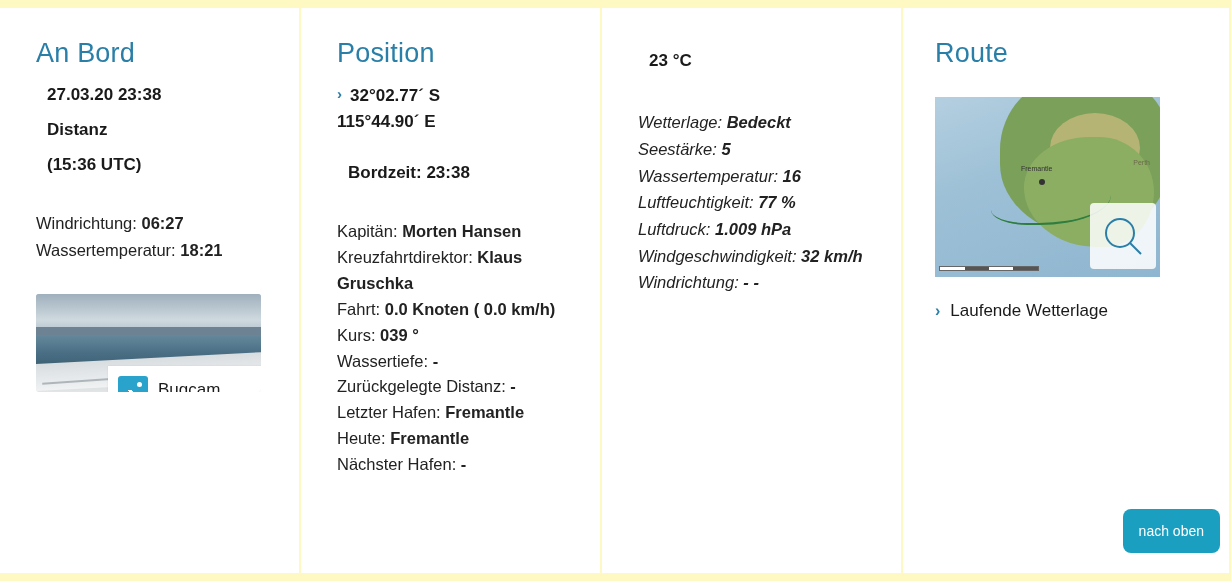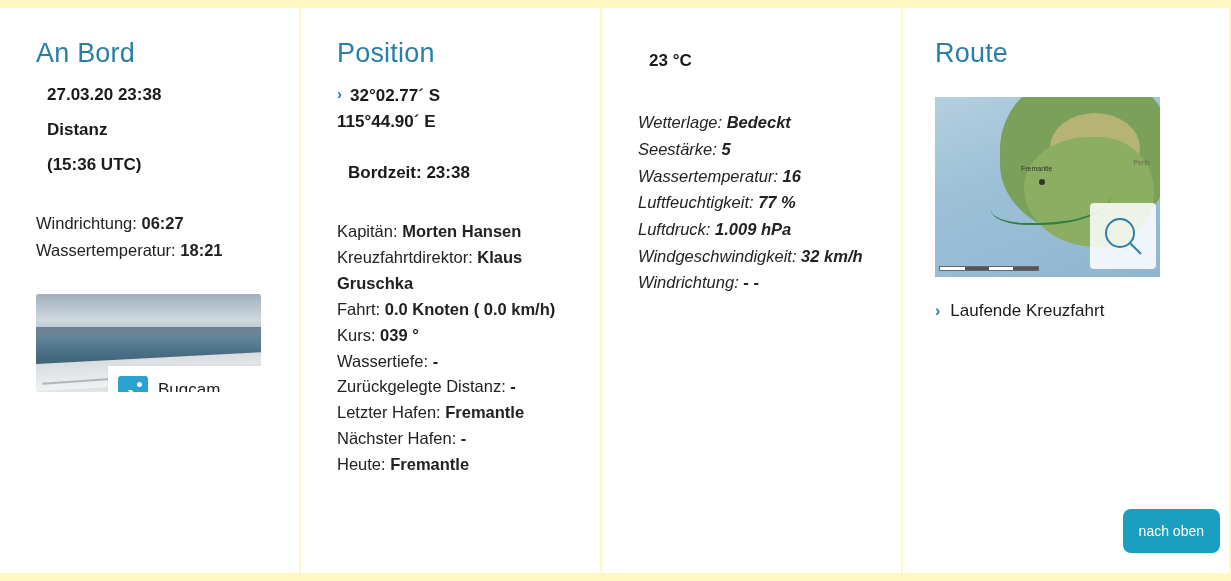--- a/index.html
+++ b/index.html
@@ -304,26 +304,26 @@
         </div>
         <div class="label-row">
           <span>Zurückgelegte Distanz:</span>
           <b>-</b>
         </div>
         <div class="label-row">
           <span>Letzter Hafen:</span>
           <b>Fremantle</b>
         </div>
         <div class="label-row">
+          <span>Heute:</span>
+          <b>Fremantle</b>
+        </div>
+        <div class="label-row">
           <span>Nächster Hafen:</span>
           <b>-</b>
-        </div>
-        <div class="label-row">
-          <span>Heute:</span>
-          <b>Fremantle</b>
         </div>
       </div>
     </div>
 
     <div class="card">
       <div class="bold-line">23 °C</div>
       <div class="weather-rows">
         <div class="label-row">
           <span>Wetterlage:</span>
           <b>Bedeckt</b>
@@ -369,20 +369,20 @@
         <div class="scale-bar"></div>
         <div class="map-zoom">
           <svg width="46" height="46" viewBox="0 0 46 46" aria-hidden="true">
             <circle cx="20" cy="20" r="14" fill="none" stroke="#2a7fa8" stroke-width="2"></circle>
             <line x1="30" y1="30" x2="41" y2="41" stroke="#2a7fa8" stroke-width="2"></line>
           </svg>
         </div>
       </div>
       <div class="route-link">
         <span class="chev">›</span>
-        <span>Laufende Kreuzfahrt</span>
+        <span>Laufende Wetterlage</span>
       </div>
     </div>
 
   </div>
 
   <button class="to-top">nach oben</button>
 </div>
 
 </body></html>

